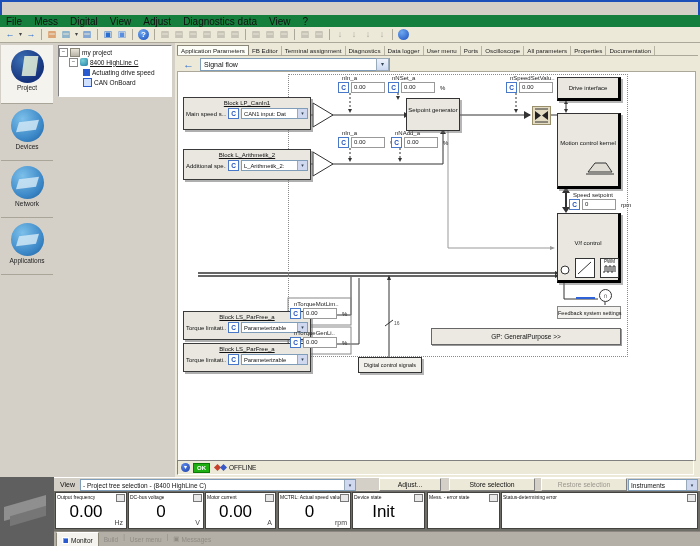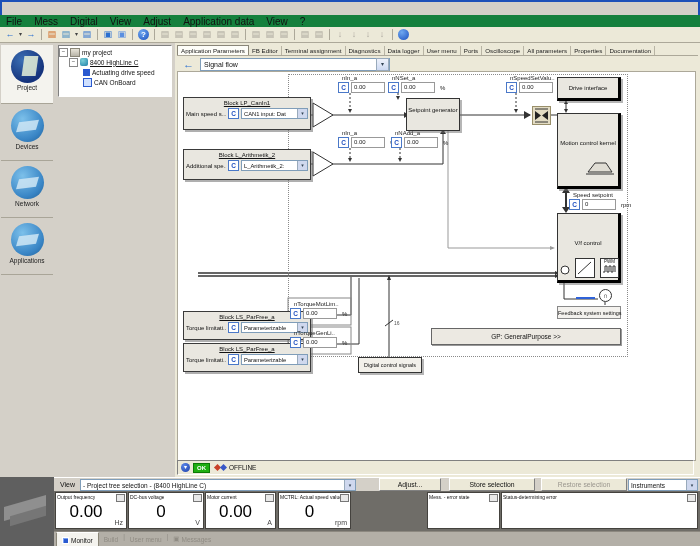--- a/index.html
+++ b/index.html
@@ -144,21 +144,21 @@
 
 <div id="app">
 
 
   <div class="abs menubar">
     <span class="menu-item">File</span>
     <span class="menu-item">Mess</span>
     <span class="menu-item">Digital</span>
     <span class="menu-item">View</span>
     <span class="menu-item">Adjust</span>
-    <span class="menu-item">Application data</span>
+    <span class="menu-item">Diagnostics data</span>
     <span class="menu-item">View</span>
     <span class="menu-item">?</span>
   </div>
 
   <div class="abs toolbar">
     <span class="tbi">←</span>
     <span class="tbi small">▾</span>
     <span class="tbi">→</span>
     <span class="tbsep"></span>
     <span class="tbi orange">▤</span>
@@ -535,20 +535,26 @@
       <span class="inst-btn"></span>
       <span class="inst-value">0.00</span>
       <span class="inst-unit">A</span>
     </div>
     <div class="inst" style="left:224px;width:73px;">
       <span class="inst-label">MCTRL: Actual speed value</span>
       <span class="inst-btn"></span>
       <span class="inst-value">0</span>
       <span class="inst-unit">rpm</span>
     </div>
+    <div class="inst" style="left:298px;width:73px;">
+      <span class="inst-label">Device state</span>
+      <span class="inst-btn"></span>
+      <span class="inst-value">Init</span>
+      <span class="inst-unit"></span>
+    </div>
     <div class="inst" style="left:373px;width:73px;">
       <span class="inst-label">Mess. - error state</span>
       <span class="inst-btn"></span>
       <span class="inst-value"></span>
       <span class="inst-unit"></span>
     </div>
     <div class="inst" style="left:447px;width:197px;">
       <span class="inst-label">Status-determining error</span>
       <span class="inst-btn"></span>
       <span class="inst-value"></span>

